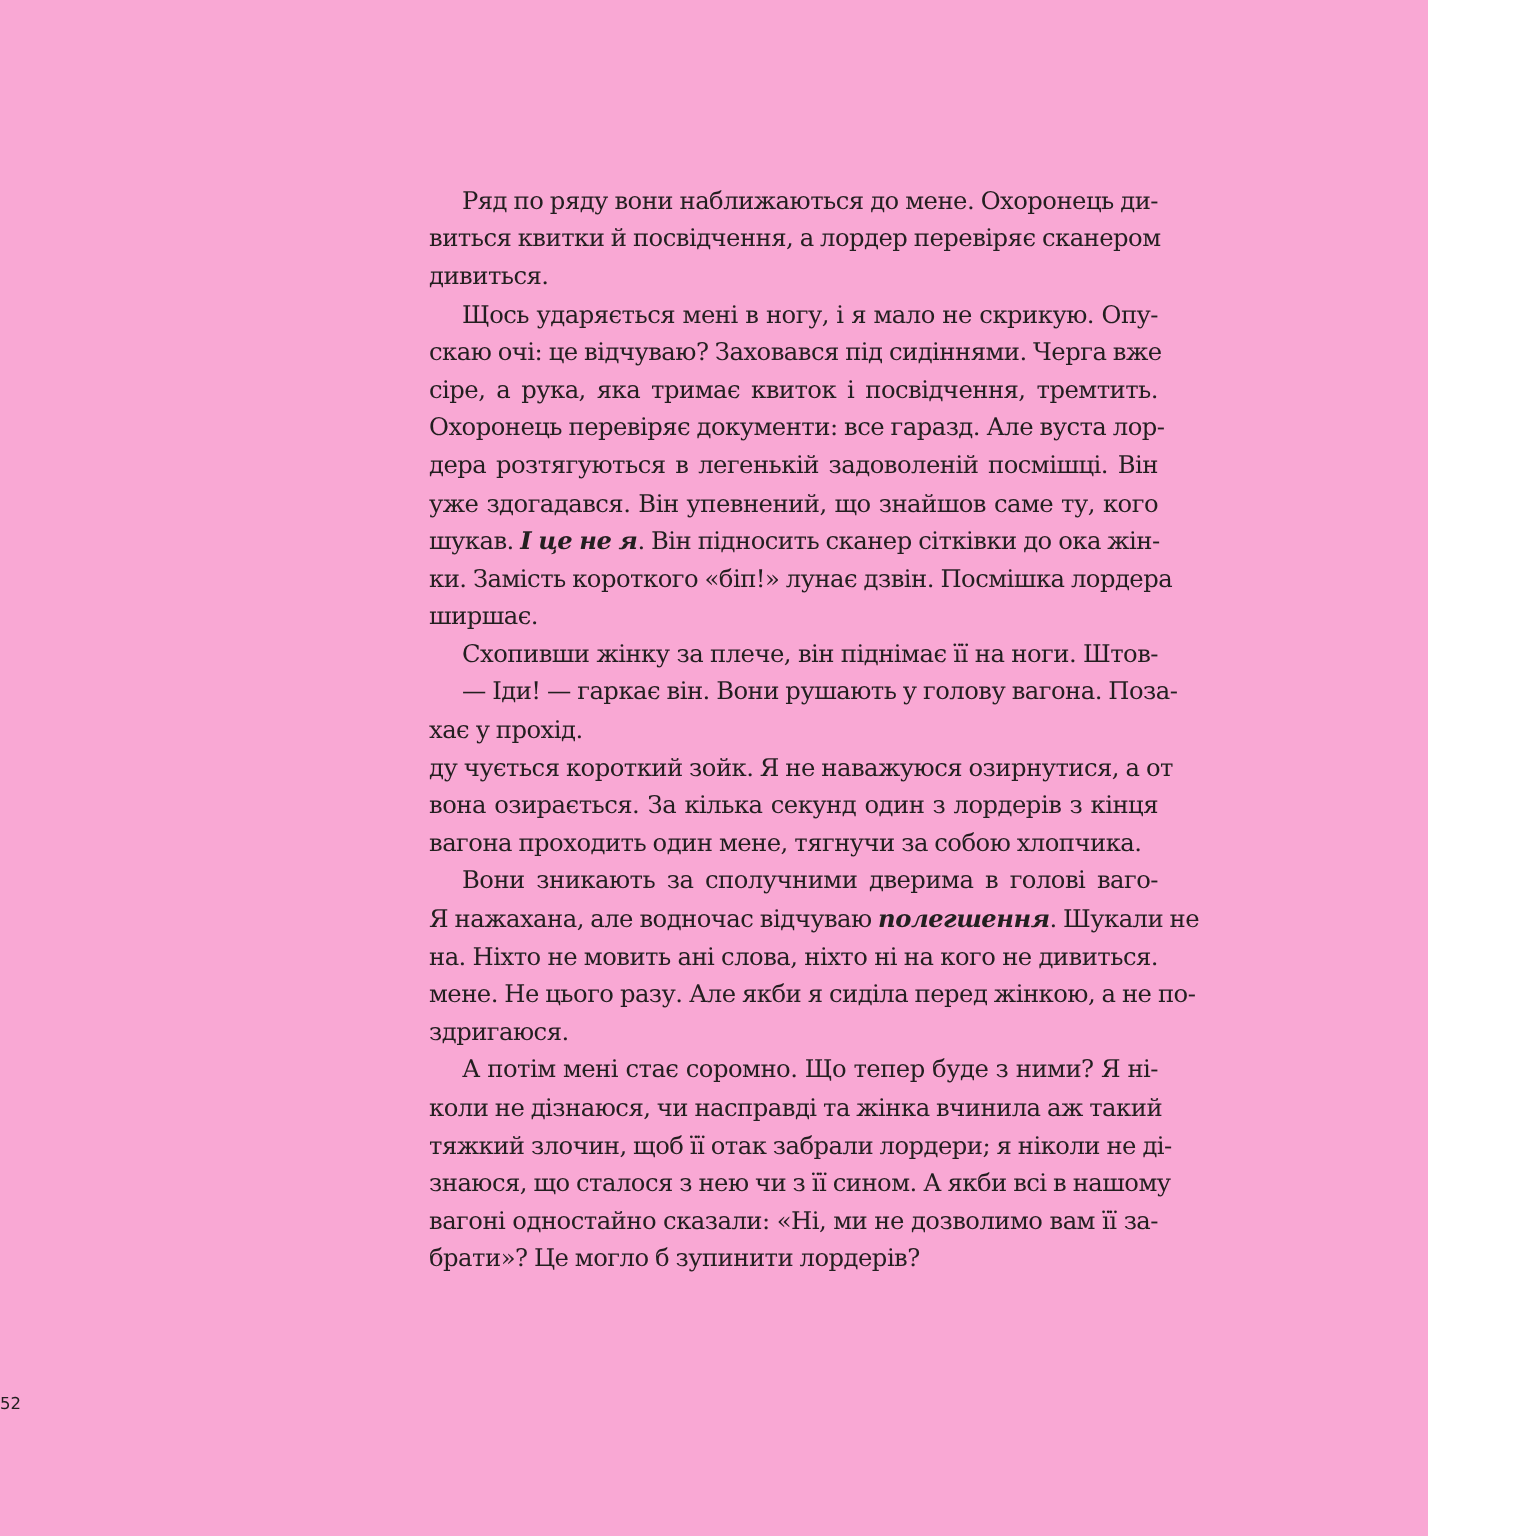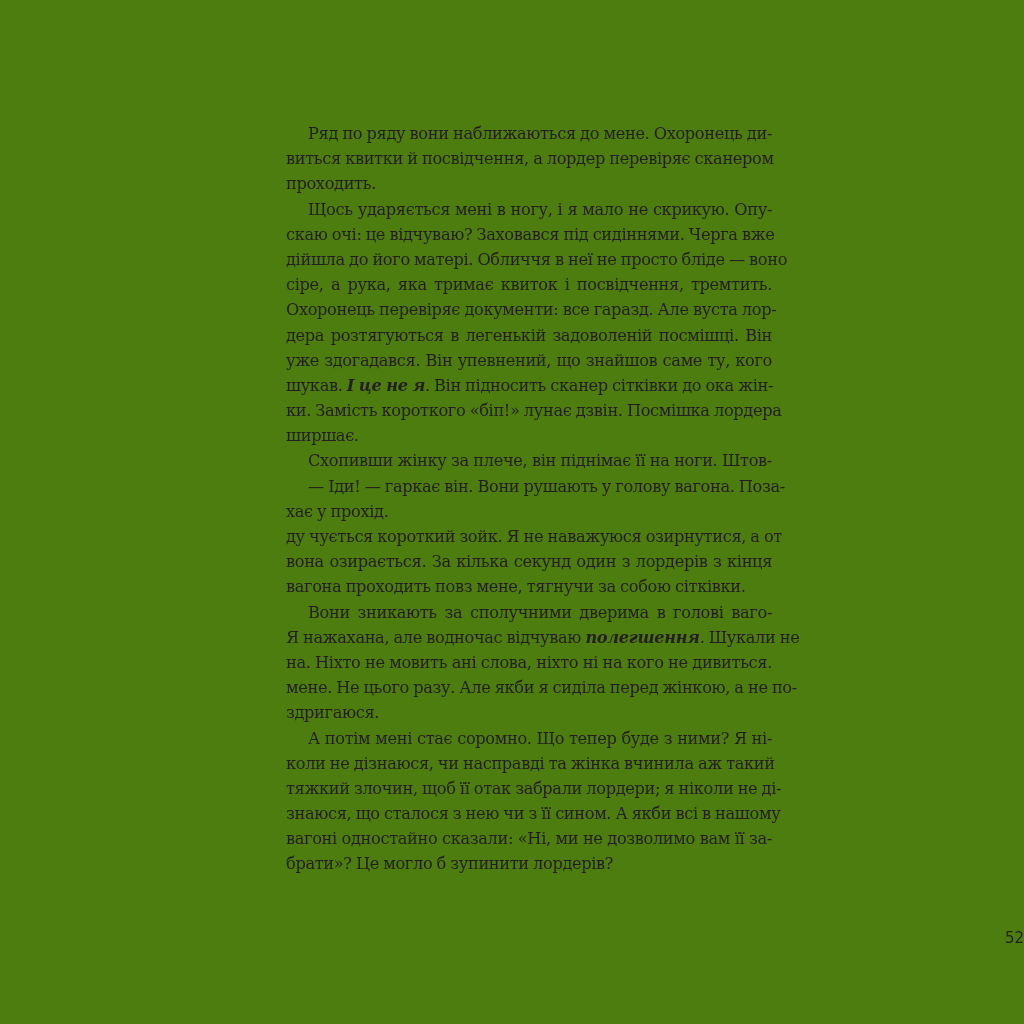--- a/index.html
+++ b/index.html
@@ -9,23 +9,23 @@
     }
     body {
       width: 1024px;
       height: 1024px;
       position: relative;
       overflow: hidden;
     }
     .page {
       position: absolute;
       left: 0; top: 0;
-      width: 1024px;
+      width: 952px;
       height: 1024px;
-      background: #4d7c0f;
+      background: #f9a8d4;
     }
     .text-block {
       position: absolute;
       left: 286px;
       top: 121px;
       width: 486px;
       font-family: "DejaVu Serif", serif;
       font-size: 16.2px;
       line-height: 25.2px;
       color: #231f20;
@@ -47,54 +47,53 @@
     }
     .line em {
       font-style: italic;
       font-weight: bold;
     }
     .page-number {
       position: absolute;
       left: 0;
       width: 1024px;
       top: 929px;
-      text-align: right;
+      text-align: left;
       font-family: "DejaVu Sans", sans-serif;
-      font-size: 15px;
+      font-size: 11px;
       color: #231f20;
     }
   </style>
 </head>
 <body>
 
 <div class="page">
   <div class="text-block">
 
     <span class="line indent">Ряд по ряду вони наближаються до мене. Охоронець ди-</span>
     <span class="line">виться квитки й посвідчення, а лордер перевіряє сканером</span>
-    <span class="line last">проходить.</span>
+    <span class="line last">дивиться.</span>
 
     <span class="line indent">Щось ударяється мені в ногу, і я мало не скрикую. Опу-</span>
     <span class="line">скаю очі: це відчуваю? Заховався під сидіннями. Черга вже</span>
-    <span class="line">дійшла до його матері. Обличчя в неї не просто бліде — воно</span>
     <span class="line">сіре, а рука, яка тримає квиток і посвідчення, тремтить.</span>
     <span class="line">Охоронець перевіряє документи: все гаразд. Але вуста лор-</span>
     <span class="line">дера розтягуються в легенькій задоволеній посмішці. Він</span>
     <span class="line">уже здогадався. Він упевнений, що знайшов саме ту, кого</span>
     <span class="line"><span>шукав. </span><em>І це не я</em><span>. Він підносить сканер сітківки до ока жін-</span></span>
     <span class="line">ки. Замість короткого «біп!» лунає дзвін. Посмішка лордера</span>
     <span class="line last">ширшає.</span>
 
     <span class="line indent">Схопивши жінку за плече, він піднімає її на ноги. Штов-</span>
     <span class="line indent">— Іди! — гаркає він. Вони рушають у голову вагона. Поза-</span>
 
     <span class="line last">хає у прохід.</span>
     <span class="line">ду чується короткий зойк. Я не наважуюся озирнутися, а от</span>
     <span class="line">вона озирається. За кілька секунд один з лордерів з кінця</span>
-    <span class="line last">вагона проходить повз мене, тягнучи за собою сітківки.</span>
+    <span class="line last">вагона проходить один мене, тягнучи за собою хлопчика.</span>
 
     <span class="line indent">Вони зникають за сполучними дверима в голові ваго-</span>
     <span class="line"><span>Я нажахана, але водночас відчуваю </span><em>полегшення</em><span>. Шукали не</span></span>
     <span class="line">на. Ніхто не мовить ані слова, ніхто ні на кого не дивиться.</span>
     <span class="line">мене. Не цього разу. Але якби я сиділа перед жінкою, а не по-</span>
     <span class="line last">здригаюся.</span>
 
     <span class="line indent">А потім мені стає соромно. Що тепер буде з ними? Я ні-</span>
     <span class="line">коли не дізнаюся, чи насправді та жінка вчинила аж такий</span>
     <span class="line">тяжкий злочин, щоб її отак забрали лордери; я ніколи не ді-</span>

